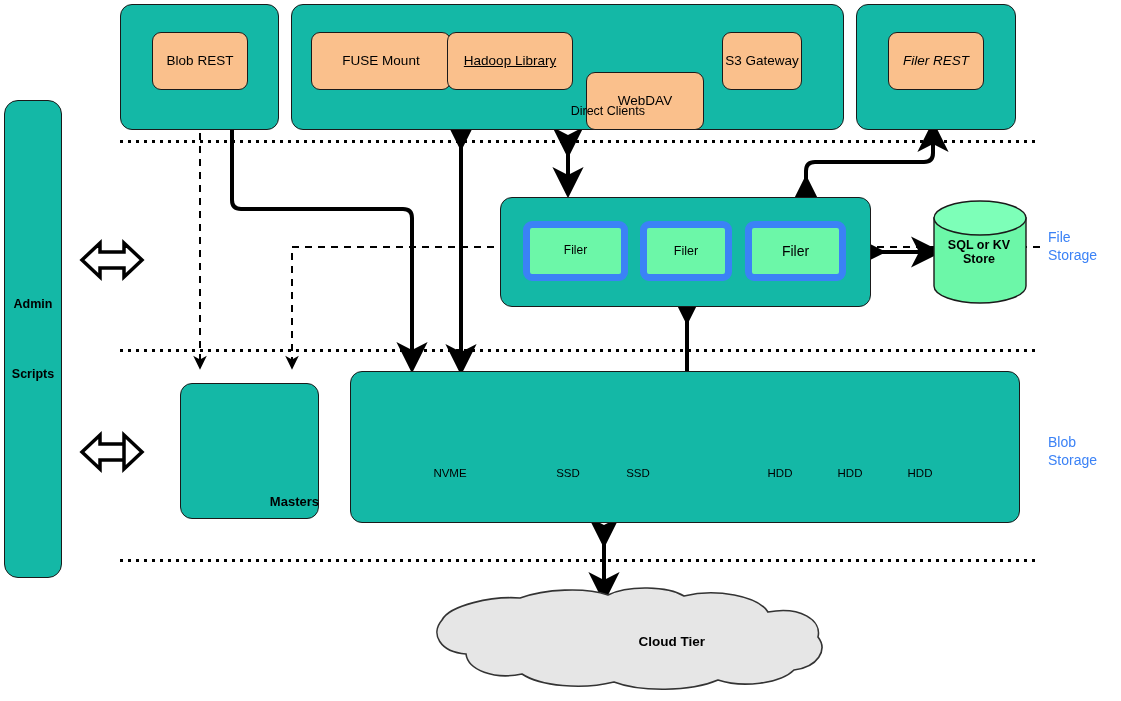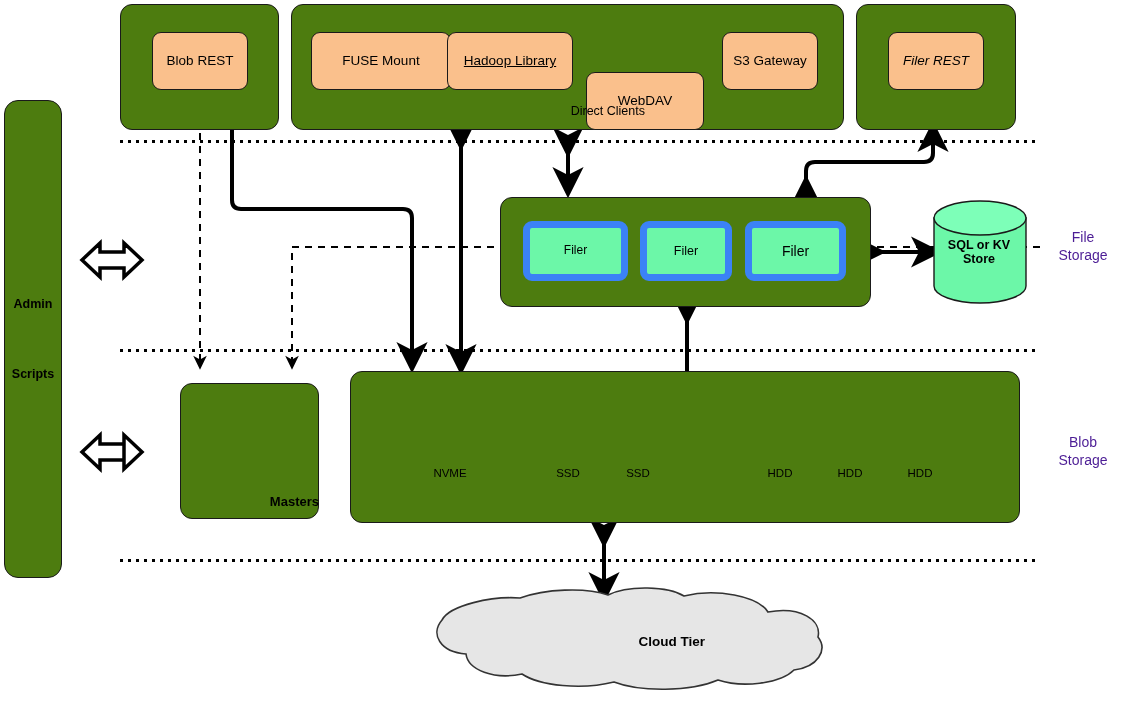--- a/index.html
+++ b/index.html
@@ -1,24 +1,24 @@
 <!DOCTYPE html>
 <html><head>
 <meta charset="utf-8">
 <style>
   html,body{margin:0;padding:0;background:#ffffff;}
   body{width:1121px;height:701px;position:relative;overflow:hidden;
        font-family:"Liberation Sans","DejaVu Sans",sans-serif;color:#000;}
   #canvas{position:absolute;left:0;top:0;width:1121px;height:701px;}
   .node{position:absolute;box-sizing:border-box;display:flex;align-items:center;
         justify-content:center;text-align:center;line-height:1.15;}
-  .group{background:#4d7c0f;border:1px solid #1a1a1a;border-radius:12px;gap:28px;}
+  .group{background:#14b8a6;border:1px solid #1a1a1a;border-radius:12px;gap:28px;}
   .chip{background:#fac08c;border:1px solid #1a1a1a;border-radius:9px;font-size:13.5px;}
   .filer{background:#6cf7a8;border:7px solid #3b82f6;border-radius:9px;}
-  .tierlabel{position:absolute;font-size:14px;color:#4c1d95;text-align:center;line-height:1.25;}
+  .tierlabel{position:absolute;font-size:14px;color:#3b82f6;line-height:1.25;}
   .boldtxt{font-weight:bold;}
   .cap{position:absolute;font-size:12.5px;text-align:right;}
   svg{position:absolute;left:0;top:0;overflow:visible;}
   .cyl-label{position:absolute;font-size:11.5px;text-align:center;width:100%;}
 </style>
 </head>
 <body>
 
 <div id="canvas">
 
@@ -169,21 +169,21 @@
     <span class="boldtxt" style="font-size:12.5px;margin-top:28px;">Scripts</span>
   </div>
 
   <div class="node group" style="left:120px;top:4px;width:159px;height:126px;"></div>
   <div class="node chip" style="left:152px;top:32px;width:96px;height:58px;">Blob REST</div>
 
   <div class="node group" style="left:291px;top:4px;width:553px;height:126px;"></div>
   <div class="node chip" style="left:311px;top:32px;width:140px;height:58px;">FUSE Mount</div>
   <div class="node chip" style="left:447px;top:32px;width:126px;height:58px;text-decoration:underline;">Hadoop Library</div>
   <div class="node chip" style="left:586px;top:32px;width:118px;height:58px;margin-top:40px;">WebDAV</div>
-  <div class="node chip" style="left:722px;top:32px;width:96px;height:58px;">S3 Gateway</div>
+  <div class="node chip" style="left:722px;top:32px;width:80px;height:58px;">S3 Gateway</div>
   <div class="cap" style="left:491px;top:104px;width:154px;">Direct Clients</div>
 
   <div class="node group" style="left:856px;top:4px;width:160px;height:126px;"></div>
   <div class="node chip" style="left:888px;top:32px;width:96px;height:58px;font-style:italic;">Filer REST</div>
 
   <div class="node group" style="left:500px;top:197px;width:371px;height:110px;"></div>
   <div class="node filer" style="left:523px;top:221px;width:105px;height:60px;font-size:12px;">Filer</div>
   <div class="node filer" style="left:640px;top:221px;width:92px;height:60px;font-size:12.5px;">Filer</div>
   <div class="node filer" style="left:745px;top:221px;width:101px;height:60px;font-size:14px;">Filer</div>
 

